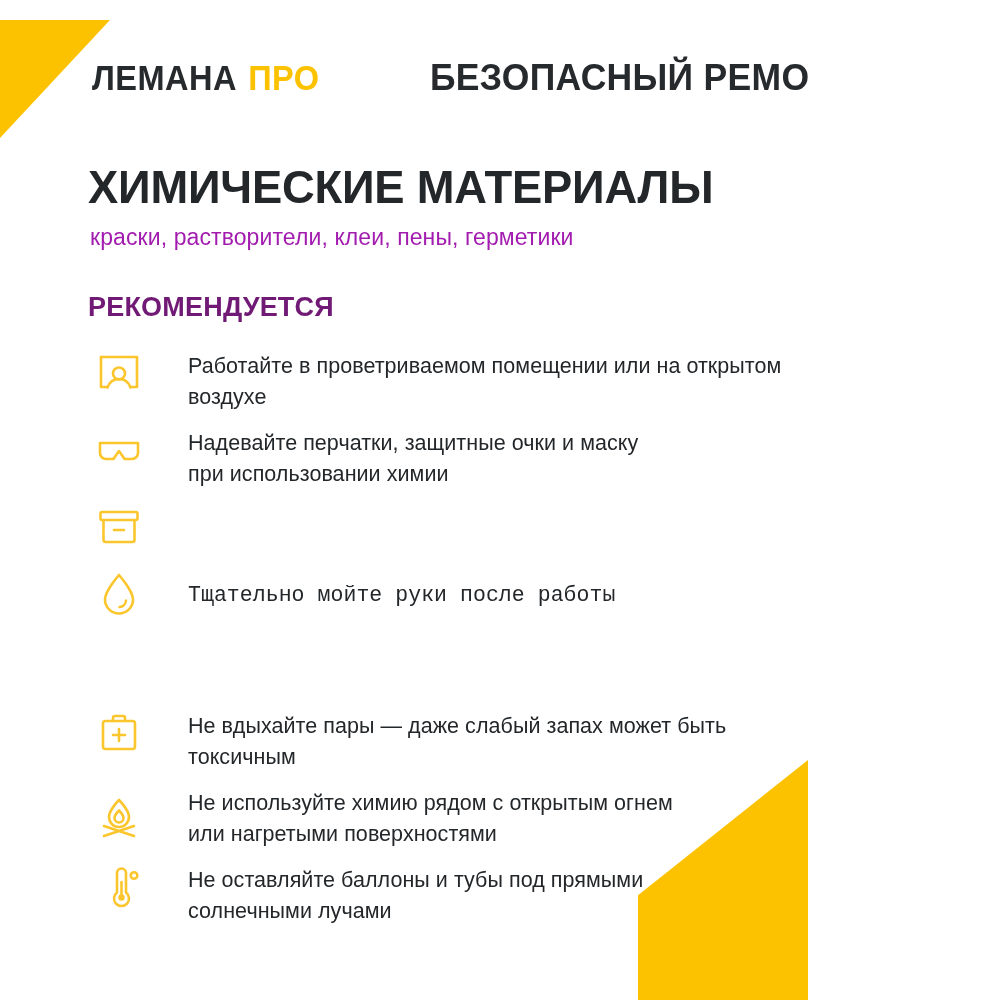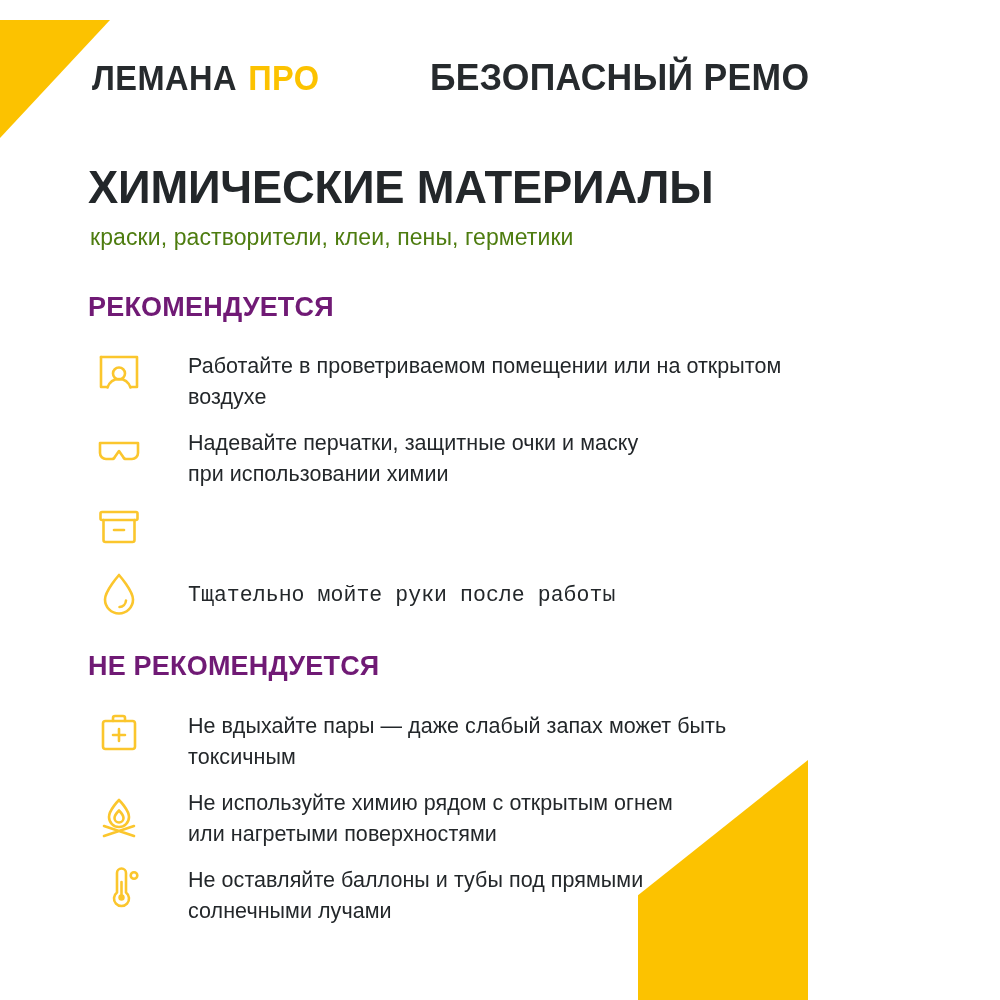--- a/index.html
+++ b/index.html
@@ -91,21 +91,21 @@
     letter-spacing: -0.2px;
     line-height: 1.05;
     transform: scaleX(0.985);
     transform-origin: left top;
   }
   .subtitle {
     position: absolute;
     left: 90px;
     top: 204px;
     font-size: 23px;
-    color: #4d7c0f;
+    color: #a21caf;
     letter-spacing: 0.1px;
   }
 
   .section-head {
     position: absolute;
     left: 88px;
     font-size: 27px;
     font-weight: 700;
     color: #701a75;
     letter-spacing: 0.2px;
@@ -229,21 +229,20 @@
         <svg width="46" height="46" viewBox="0 0 46 46" fill="none" stroke="#fbc62d" stroke-width="2.6" stroke-linecap="round" stroke-linejoin="round">
           <path d="M23 5 C23 5 9 21 9 29.5 A14 14 0 0 0 37 29.5 C37 21 23 5 23 5 Z"></path>
           <path d="M30 30.5 a7 7 0 0 1 -6.5 6.5"></path>
         </svg>
       </span>
       <span class="item-text">Тщательно мойте руки после работы</span>
     </div>
 
   </div>
 
-  <div class="section-head notrec">НЕ РЕКОМЕНДУЕТСЯ</div>
 
   <div class="list notrec">
 
     <div class="item">
       <span class="icon-wrap">
         <svg width="46" height="46" viewBox="0 0 46 46" fill="none" stroke="#fbc62d" stroke-width="2.6" stroke-linecap="round" stroke-linejoin="round">
           <path d="M17 11 v-3 a2 2 0 0 1 2 -2 h8 a2 2 0 0 1 2 2 v3"></path>
           <rect x="7" y="11" width="32" height="28" rx="2.5"></rect>
           <path d="M23 19 v12 M17 25 h12"></path>
         </svg>

